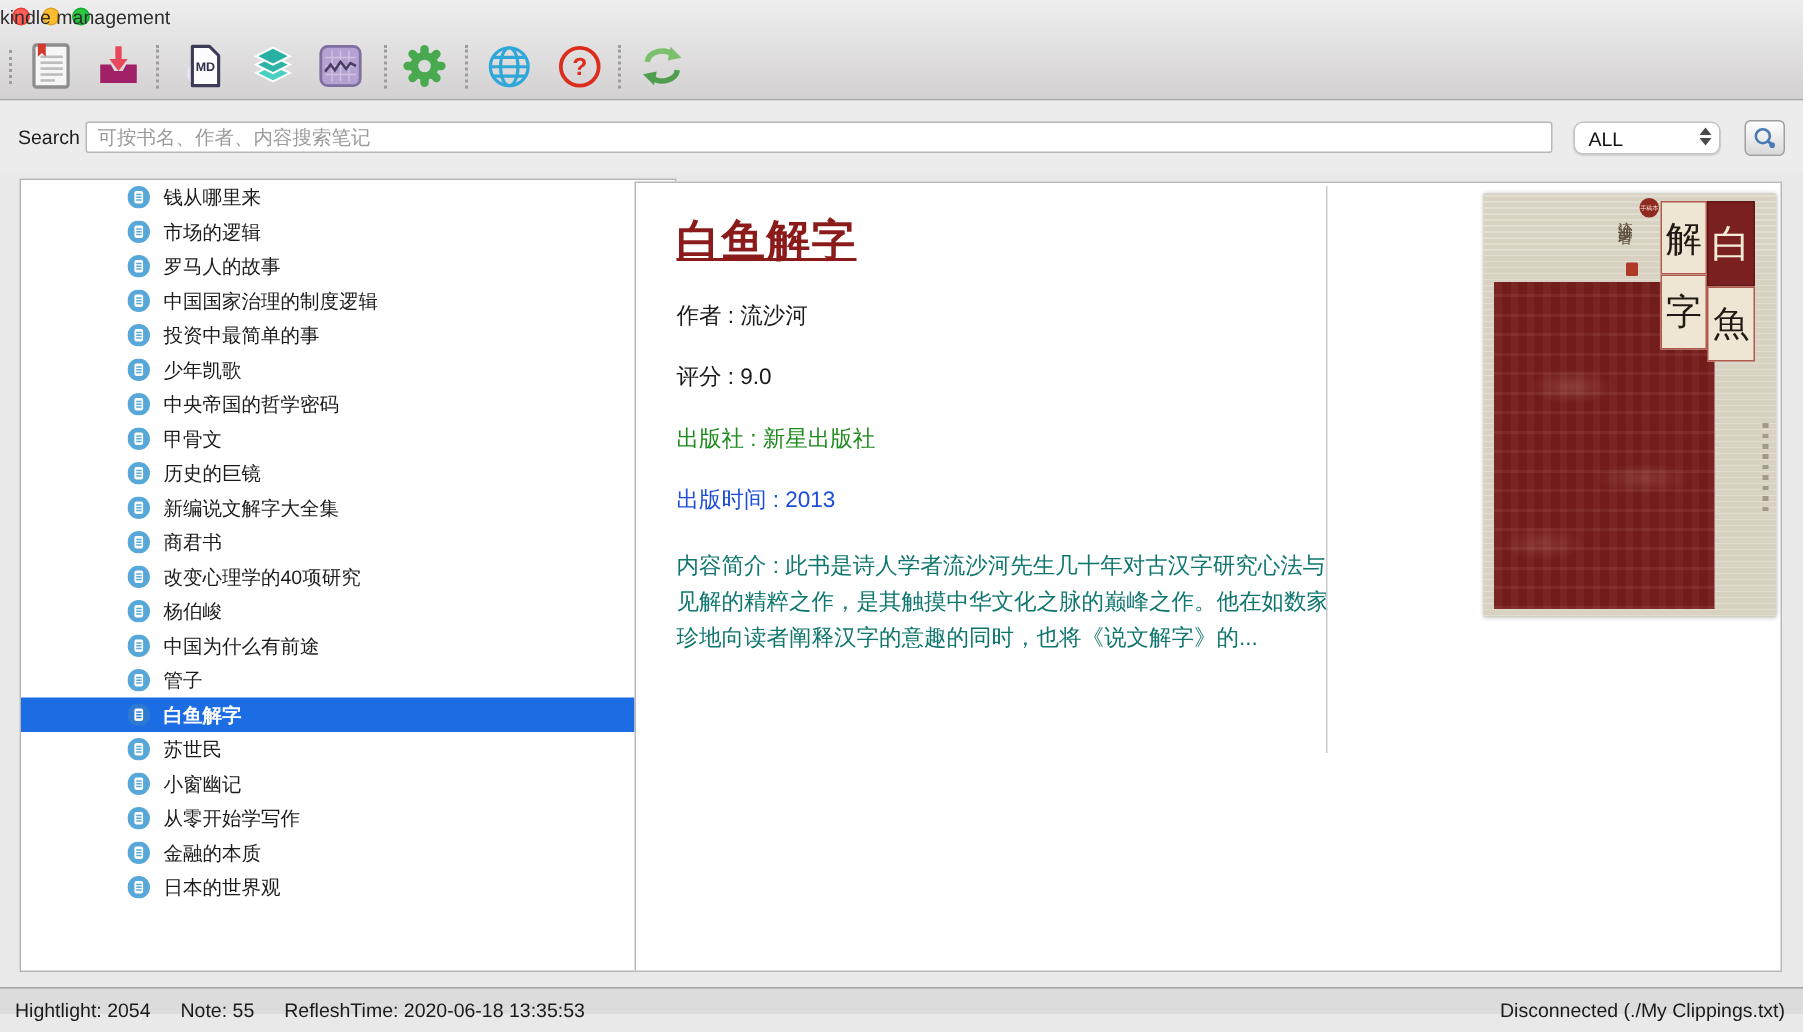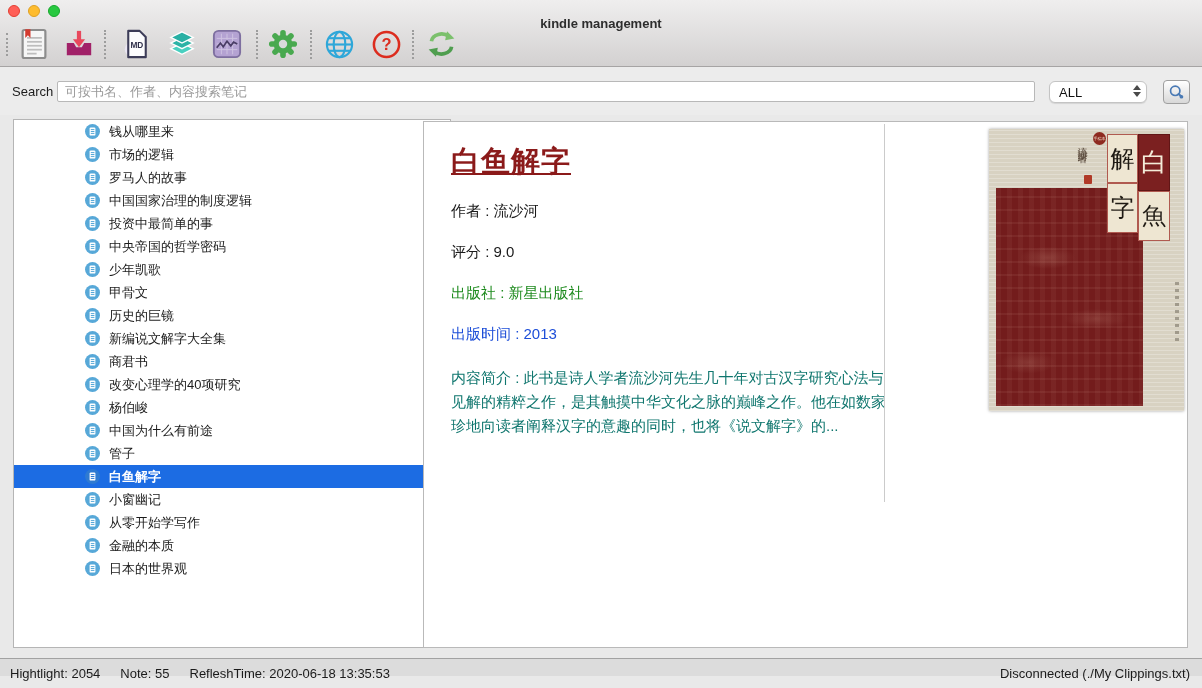--- a/index.html
+++ b/index.html
@@ -9,22 +9,22 @@
     -webkit-font-smoothing:antialiased;
   }
   
   .chrome{position:absolute;left:0;top:0;width:100%;height:66px;
     background:linear-gradient(#efeeee,#d3d1d1);border-bottom:1px solid #a6a4a4;}
   .traffic{position:absolute;top:5px;left:8px;display:flex;gap:8px;}
   .light{width:12px;height:12px;border-radius:50%;box-sizing:border-box;}
   .light.red{background:#ff5f57;border:1px solid #e33e32;}
   .light.yellow{background:#febc2e;border:1px solid #dfa023;}
   .light.green{background:#28c840;border:1px solid #16a82c;}
-  .window-title{position:absolute;top:16px;left:0;right:0;text-align:center;
-    font-size:13px;color:#2d2d2d;font-weight:bold;}
+  .window-title{position:absolute;top:4px;left:0;right:0;
+    font-size:13px;color:#2d2d2d;}
   .toolbar{position:absolute;top:22px;left:0;right:0;height:44px;}
   .tbtn{position:absolute;top:4px;width:36px;height:36px;display:flex;align-items:center;
     justify-content:center;background:none;border:none;padding:0;cursor:default;}
   .tsep{position:absolute;top:8px;height:29px;width:0;border-left:2px dotted #9d9d9d;}
   
   .search-row{position:absolute;top:67px;left:0;width:100%;height:48px;background:#ececec;}
   .search-label{position:absolute;left:12px;top:17px;font-size:13px;color:#1c1c1c;}
   .search-input{position:absolute;left:57px;top:14px;width:978px;height:21px;
     border:1px solid #b8b8b8;border-radius:2px;background:#fff;padding:0 7px;
     font-size:13px;box-sizing:border-box;color:#222;font-family:"Liberation Sans",sans-serif;}
@@ -302,46 +302,46 @@
   <div class="list-row">
     <svg viewBox="0 0 15 15" width="15" height="15">
       <circle class="li-circle" cx="7.5" cy="7.5" r="7.5"></circle>
       <rect x="4.6" y="3.4" width="5.8" height="8.2" rx="1.2" fill="#fff"></rect>
       <g class="li-lines" stroke-width="1">
         <line x1="5.8" y1="5.6" x2="9.4" y2="5.6"></line>
         <line x1="5.8" y1="7.5" x2="9.4" y2="7.5"></line>
         <line x1="5.8" y1="9.4" x2="9.4" y2="9.4"></line>
       </g>
     </svg>
+    <span>少年凯歌</span>
+  </div>
+
+  <div class="list-row">
+    <svg viewBox="0 0 15 15" width="15" height="15">
+      <circle class="li-circle" cx="7.5" cy="7.5" r="7.5"></circle>
+      <rect x="4.6" y="3.4" width="5.8" height="8.2" rx="1.2" fill="#fff"></rect>
+      <g class="li-lines" stroke-width="1">
+        <line x1="5.8" y1="5.6" x2="9.4" y2="5.6"></line>
+        <line x1="5.8" y1="7.5" x2="9.4" y2="7.5"></line>
+        <line x1="5.8" y1="9.4" x2="9.4" y2="9.4"></line>
+      </g>
+    </svg>
     <span>中央帝国的哲学密码</span>
   </div>
 
   <div class="list-row">
     <svg viewBox="0 0 15 15" width="15" height="15">
       <circle class="li-circle" cx="7.5" cy="7.5" r="7.5"></circle>
       <rect x="4.6" y="3.4" width="5.8" height="8.2" rx="1.2" fill="#fff"></rect>
       <g class="li-lines" stroke-width="1">
         <line x1="5.8" y1="5.6" x2="9.4" y2="5.6"></line>
         <line x1="5.8" y1="7.5" x2="9.4" y2="7.5"></line>
         <line x1="5.8" y1="9.4" x2="9.4" y2="9.4"></line>
       </g>
     </svg>
-    <span>少年凯歌</span>
-  </div>
-
-  <div class="list-row">
-    <svg viewBox="0 0 15 15" width="15" height="15">
-      <circle class="li-circle" cx="7.5" cy="7.5" r="7.5"></circle>
-      <rect x="4.6" y="3.4" width="5.8" height="8.2" rx="1.2" fill="#fff"></rect>
-      <g class="li-lines" stroke-width="1">
-        <line x1="5.8" y1="5.6" x2="9.4" y2="5.6"></line>
-        <line x1="5.8" y1="7.5" x2="9.4" y2="7.5"></line>
-        <line x1="5.8" y1="9.4" x2="9.4" y2="9.4"></line>
-      </g>
-    </svg>
     <span>甲骨文</span>
   </div>
 
   <div class="list-row">
     <svg viewBox="0 0 15 15" width="15" height="15">
       <circle class="li-circle" cx="7.5" cy="7.5" r="7.5"></circle>
       <rect x="4.6" y="3.4" width="5.8" height="8.2" rx="1.2" fill="#fff"></rect>
       <g class="li-lines" stroke-width="1">
         <line x1="5.8" y1="5.6" x2="9.4" y2="5.6"></line>
         <line x1="5.8" y1="7.5" x2="9.4" y2="7.5"></line>
@@ -436,20 +436,32 @@
       <g class="li-lines" stroke-width="1">
         <line x1="5.8" y1="5.6" x2="9.4" y2="5.6"></line>
         <line x1="5.8" y1="7.5" x2="9.4" y2="7.5"></line>
         <line x1="5.8" y1="9.4" x2="9.4" y2="9.4"></line>
       </g>
     </svg>
     <span>白鱼解字</span>
   </div>
 
 
+  <div class="list-row">
+    <svg viewBox="0 0 15 15" width="15" height="15">
+      <circle class="li-circle" cx="7.5" cy="7.5" r="7.5"></circle>
+      <rect x="4.6" y="3.4" width="5.8" height="8.2" rx="1.2" fill="#fff"></rect>
+      <g class="li-lines" stroke-width="1">
+        <line x1="5.8" y1="5.6" x2="9.4" y2="5.6"></line>
+        <line x1="5.8" y1="7.5" x2="9.4" y2="7.5"></line>
+        <line x1="5.8" y1="9.4" x2="9.4" y2="9.4"></line>
+      </g>
+    </svg>
+    <span>苏世民</span>
+  </div>
 
   <div class="list-row">
     <svg viewBox="0 0 15 15" width="15" height="15">
       <circle class="li-circle" cx="7.5" cy="7.5" r="7.5"></circle>
       <rect x="4.6" y="3.4" width="5.8" height="8.2" rx="1.2" fill="#fff"></rect>
       <g class="li-lines" stroke-width="1">
         <line x1="5.8" y1="5.6" x2="9.4" y2="5.6"></line>
         <line x1="5.8" y1="7.5" x2="9.4" y2="7.5"></line>
         <line x1="5.8" y1="9.4" x2="9.4" y2="9.4"></line>
       </g>

